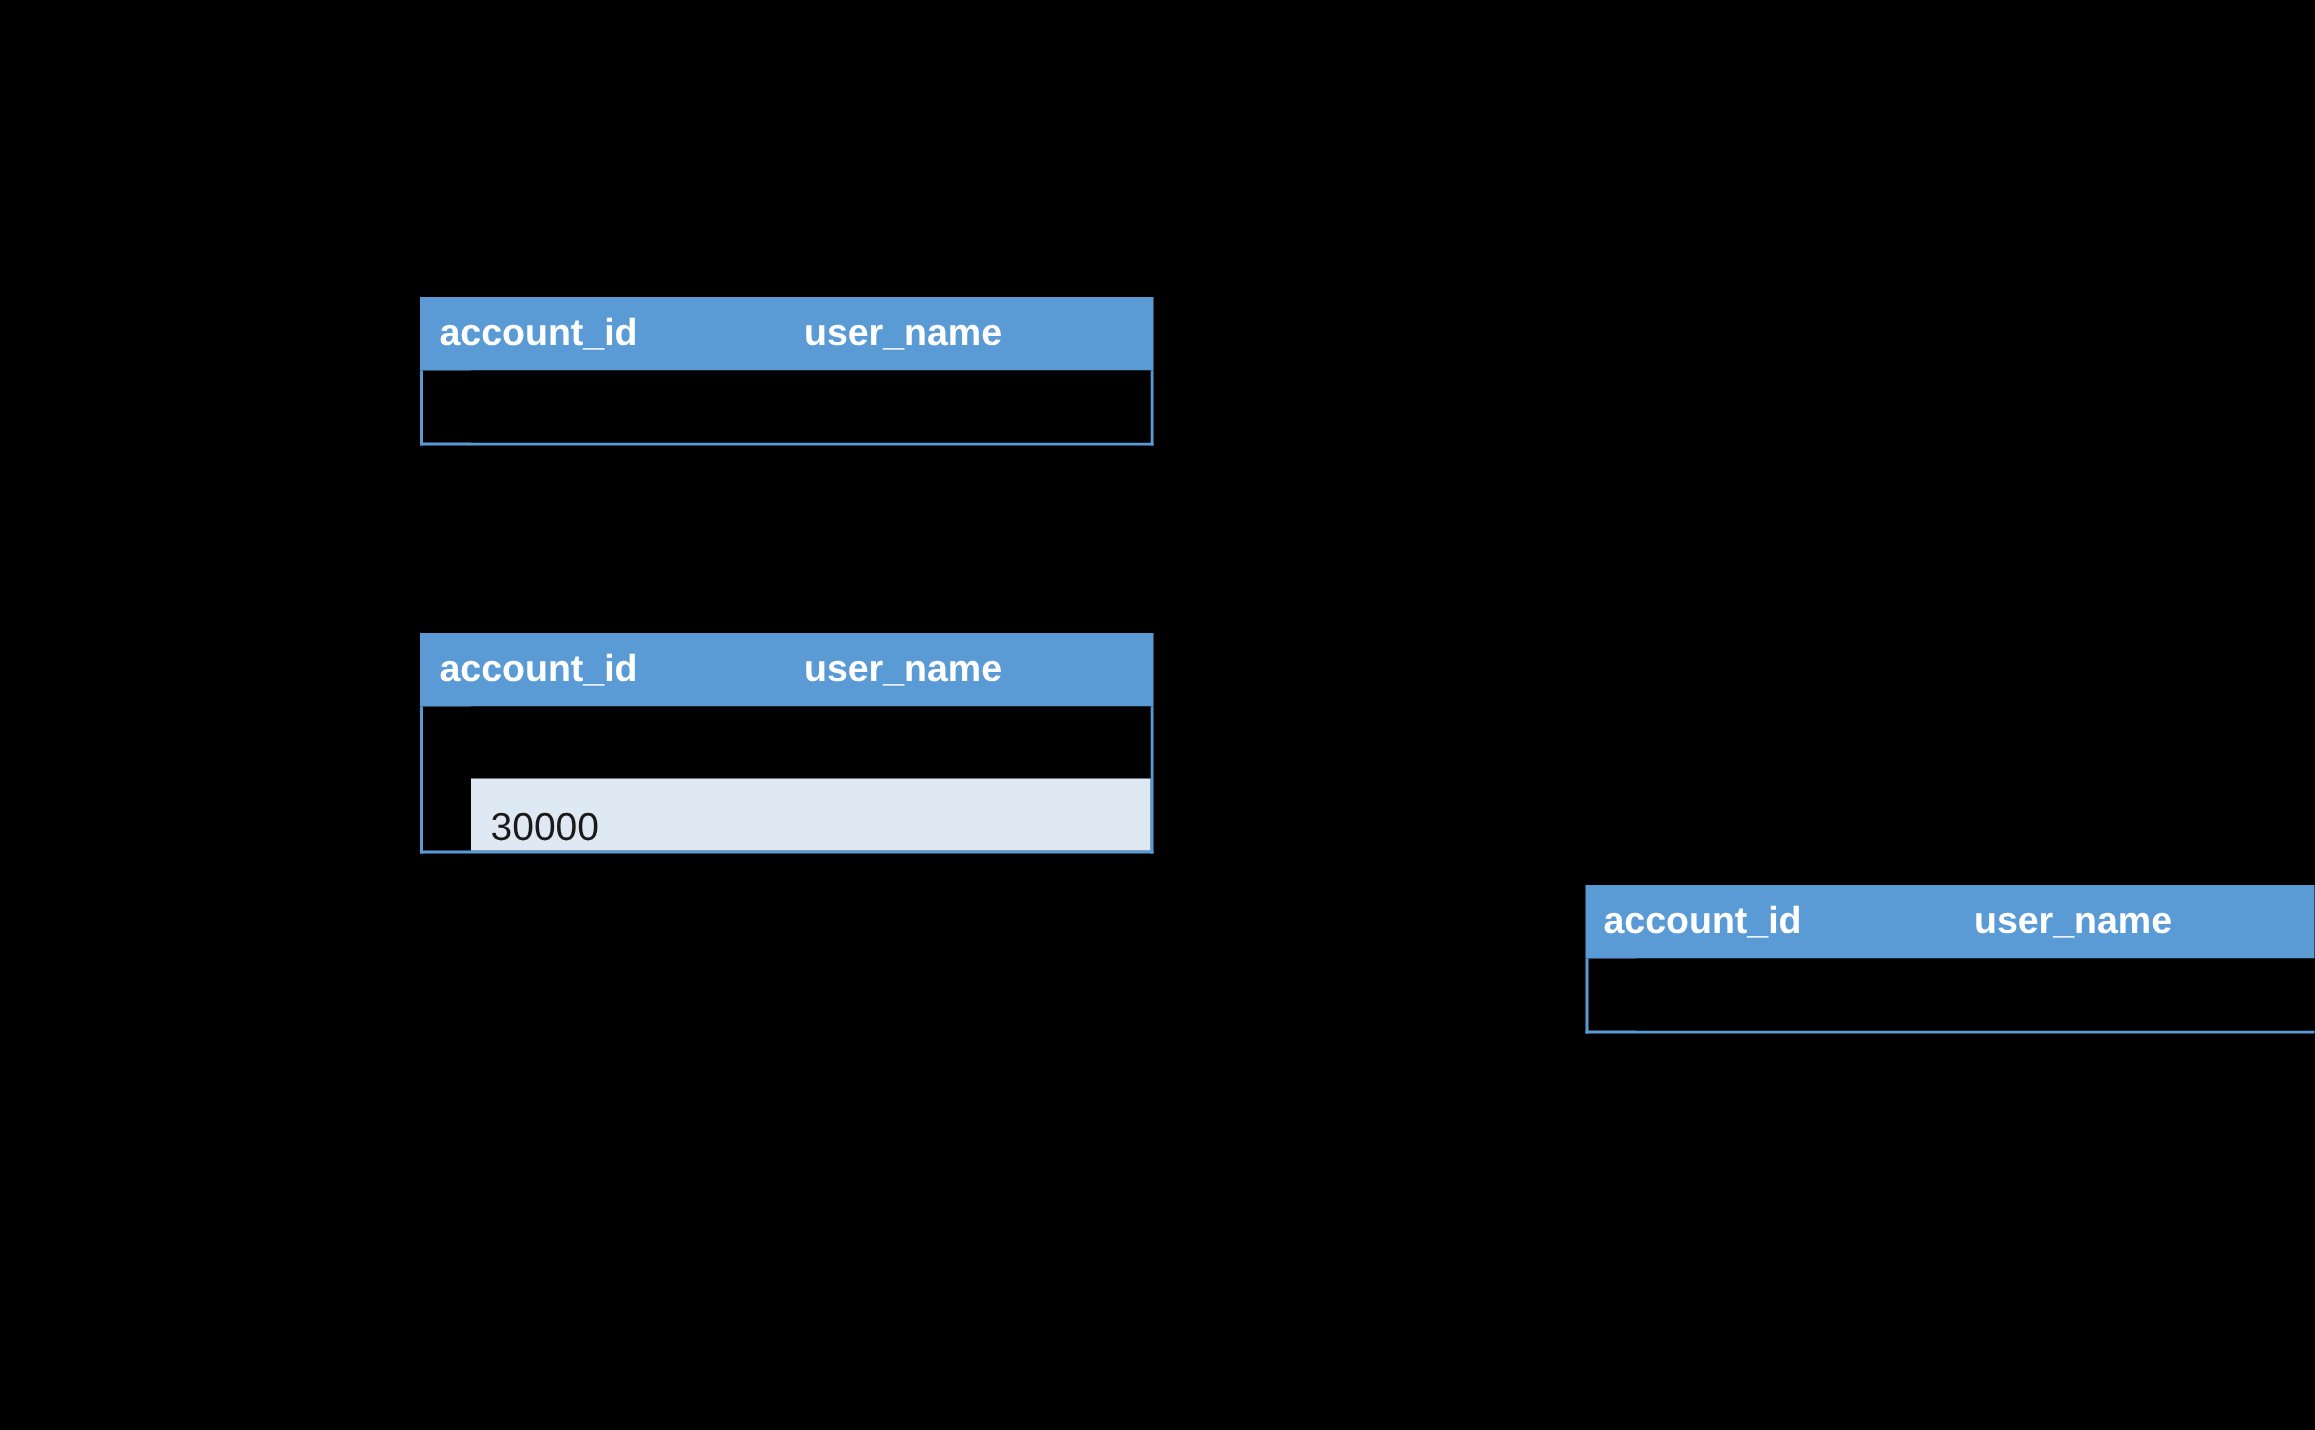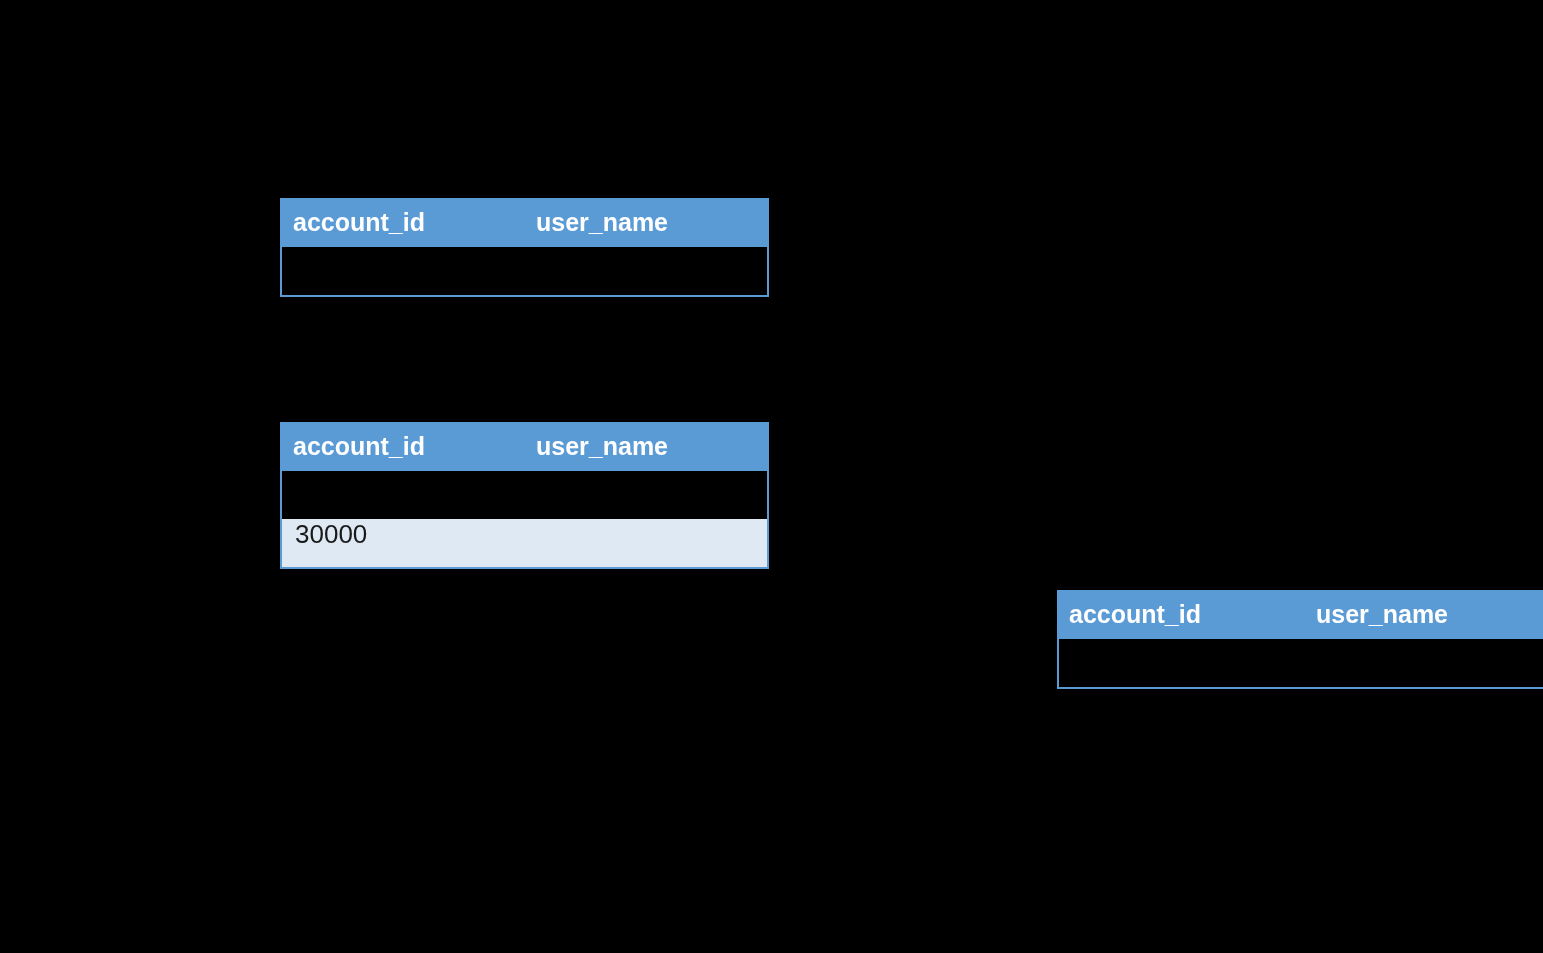--- a/index.html
+++ b/index.html
@@ -38,23 +38,24 @@
   }
 
   .db-table .tbody {
     border: 2px solid #5B9BD5;
     border-top: none;
     box-sizing: border-box;
   }
 
   .db-row {
     display: flex;
-    align-items: flex-start;
+    align-items: flex-end;
     box-sizing: border-box;
     height: 48px;
+    margin-left: 32px;
   }
 
   .db-row.empty-row {
     background: #000000;
   }
 
   .db-row.filled-row {
     background: #DEE9F4;
   }
 

